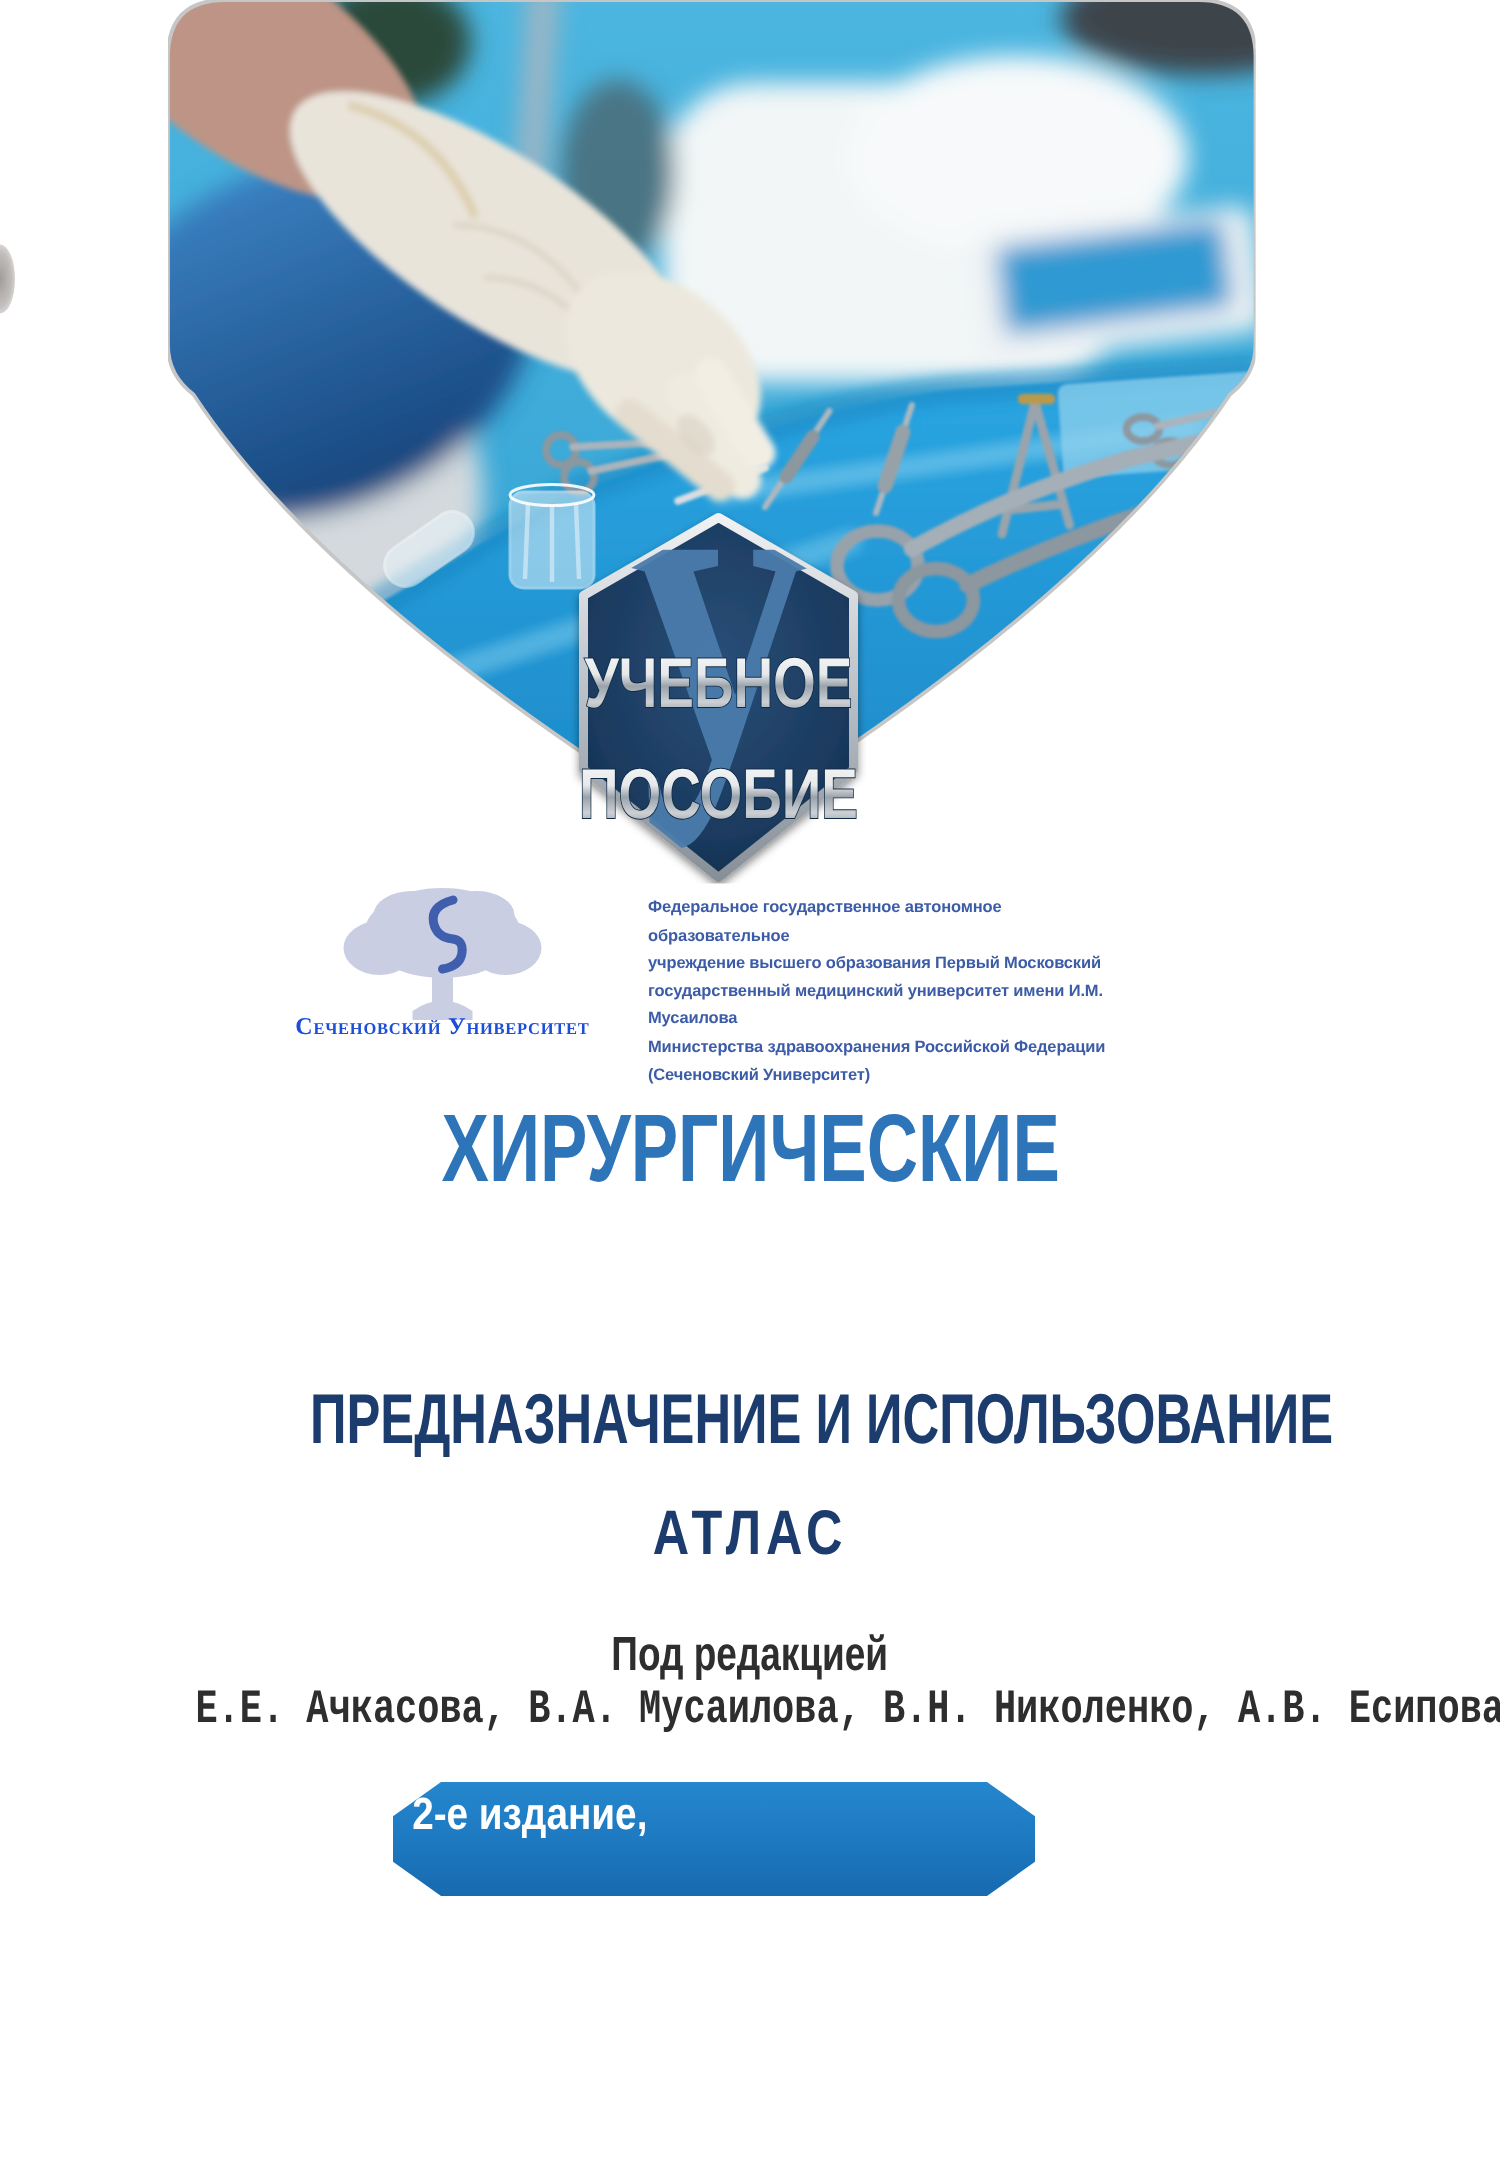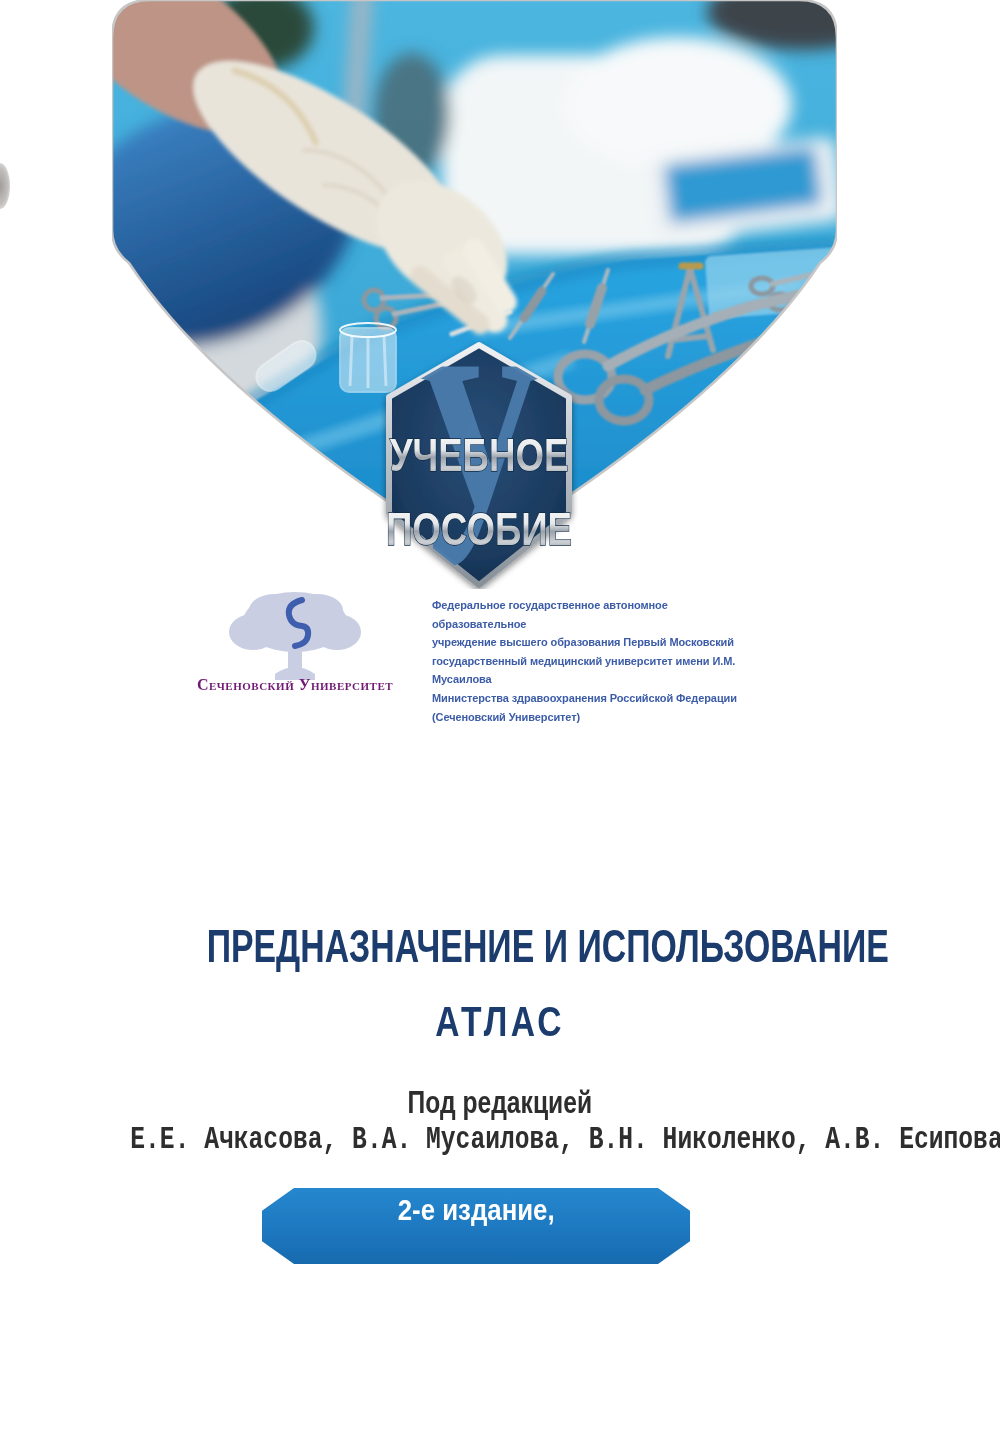--- a/index.html
+++ b/index.html
@@ -16,21 +16,21 @@
   }
   
   .photo-wrap{left:112px;top:0;width:725px;height:572px;}
   
   .badge-wrap{left:380px;top:341px;width:198px;height:248px;}
   
   .uni-logo{left:205px;top:588px;width:180px;height:92px;}
   .uni-name{
     left:150px;top:676px;width:290px;text-align:center;
     font-family:"Liberation Serif", serif;font-variant:small-caps;
-    font-size:16px;font-weight:bold;color:#701a75;letter-spacing:.5px;
+    font-size:16px;font-weight:bold;color:#1d4ed8;letter-spacing:.5px;
   }
   .affiliation{
     left:432px;top:596px;width:320px;
     font-size:11px;font-weight:bold;color:#3c5ca8;line-height:18.6px;letter-spacing:-.1px;
   }
   .center-line{left:0;width:1000px;text-align:center;}
   .cond{display:inline-block;white-space:nowrap;transform-origin:50% 50%;}
   .title-main{top:728px;font-weight:bold;color:#2e74b8;font-size:64px;line-height:74px;}
   .title-main .cond{transform:scaleX(.74);}
   .subtitle{top:918px;font-weight:bold;color:#1c3c6e;font-size:47px;padding-left:48px;}
@@ -39,21 +39,21 @@
   .atlas .cond{transform:scaleX(.80);}
   .editors-heading{top:1084px;font-weight:bold;color:#2e2e2e;font-size:32px;}
   .editors-heading .cond{transform:scaleX(.77);}
   .editors-names{top:1121px;font-weight:bold;color:#2e2e2e;font-size:32px;font-family:Liberation Mono, monospace;}
   .editors-names .cond{transform:scaleX(.77);}
   .edition-badge{
     left:262px;top:1188px;width:428px;height:76px;
     background:linear-gradient(180deg,#2587cd 0%,#1d78c0 55%,#176aae 100%);
     -webkit-clip-path:polygon(32px 0,396px 0,100% 30%,100% 70%,396px 100%,32px 100%,0 70%,0 30%);
     clip-path:polygon(32px 0,396px 0,100% 30%,100% 70%,396px 100%,32px 100%,0 70%,0 30%);
-    text-align:center;color:#ffffff;font-weight:bold;font-size:30px;line-height:34px;
+    text-align:left;color:#ffffff;font-weight:bold;font-size:30px;line-height:34px;
     padding-top:5px;box-sizing:border-box;border-radius:19px;
   }
   .edition-badge .cond{transform:scaleX(.86);}
   .publisher{left:0;top:1280px;width:1000px;height:100px;}
 </style>
 </head>
 <body>
 
 <div class="abs edge-artifact"></div>
 
@@ -225,20 +225,21 @@
 
 <div class="abs affiliation">
   <div>Федеральное государственное автономное образовательное</div>
   <div>учреждение высшего образования Первый Московский</div>
   <div>государственный медицинский университет имени И.М. Мусаилова</div>
   <div>Министерства здравоохранения Российской Федерации</div>
   <div>(Сеченовский Университет)</div>
 </div>
 
 <div class="abs center-line title-main">
+  <div><span class="cond">ХИРУРГИЧЕСКИЕ</span></div>
 </div>
 
 <div class="abs center-line subtitle">
   <span class="cond">ПРЕДНАЗНАЧЕНИЕ И ИСПОЛЬЗОВАНИЕ</span>
 </div>
 
 <div class="abs center-line atlas">
   <span class="cond">АТЛАС</span>
 </div>
 

